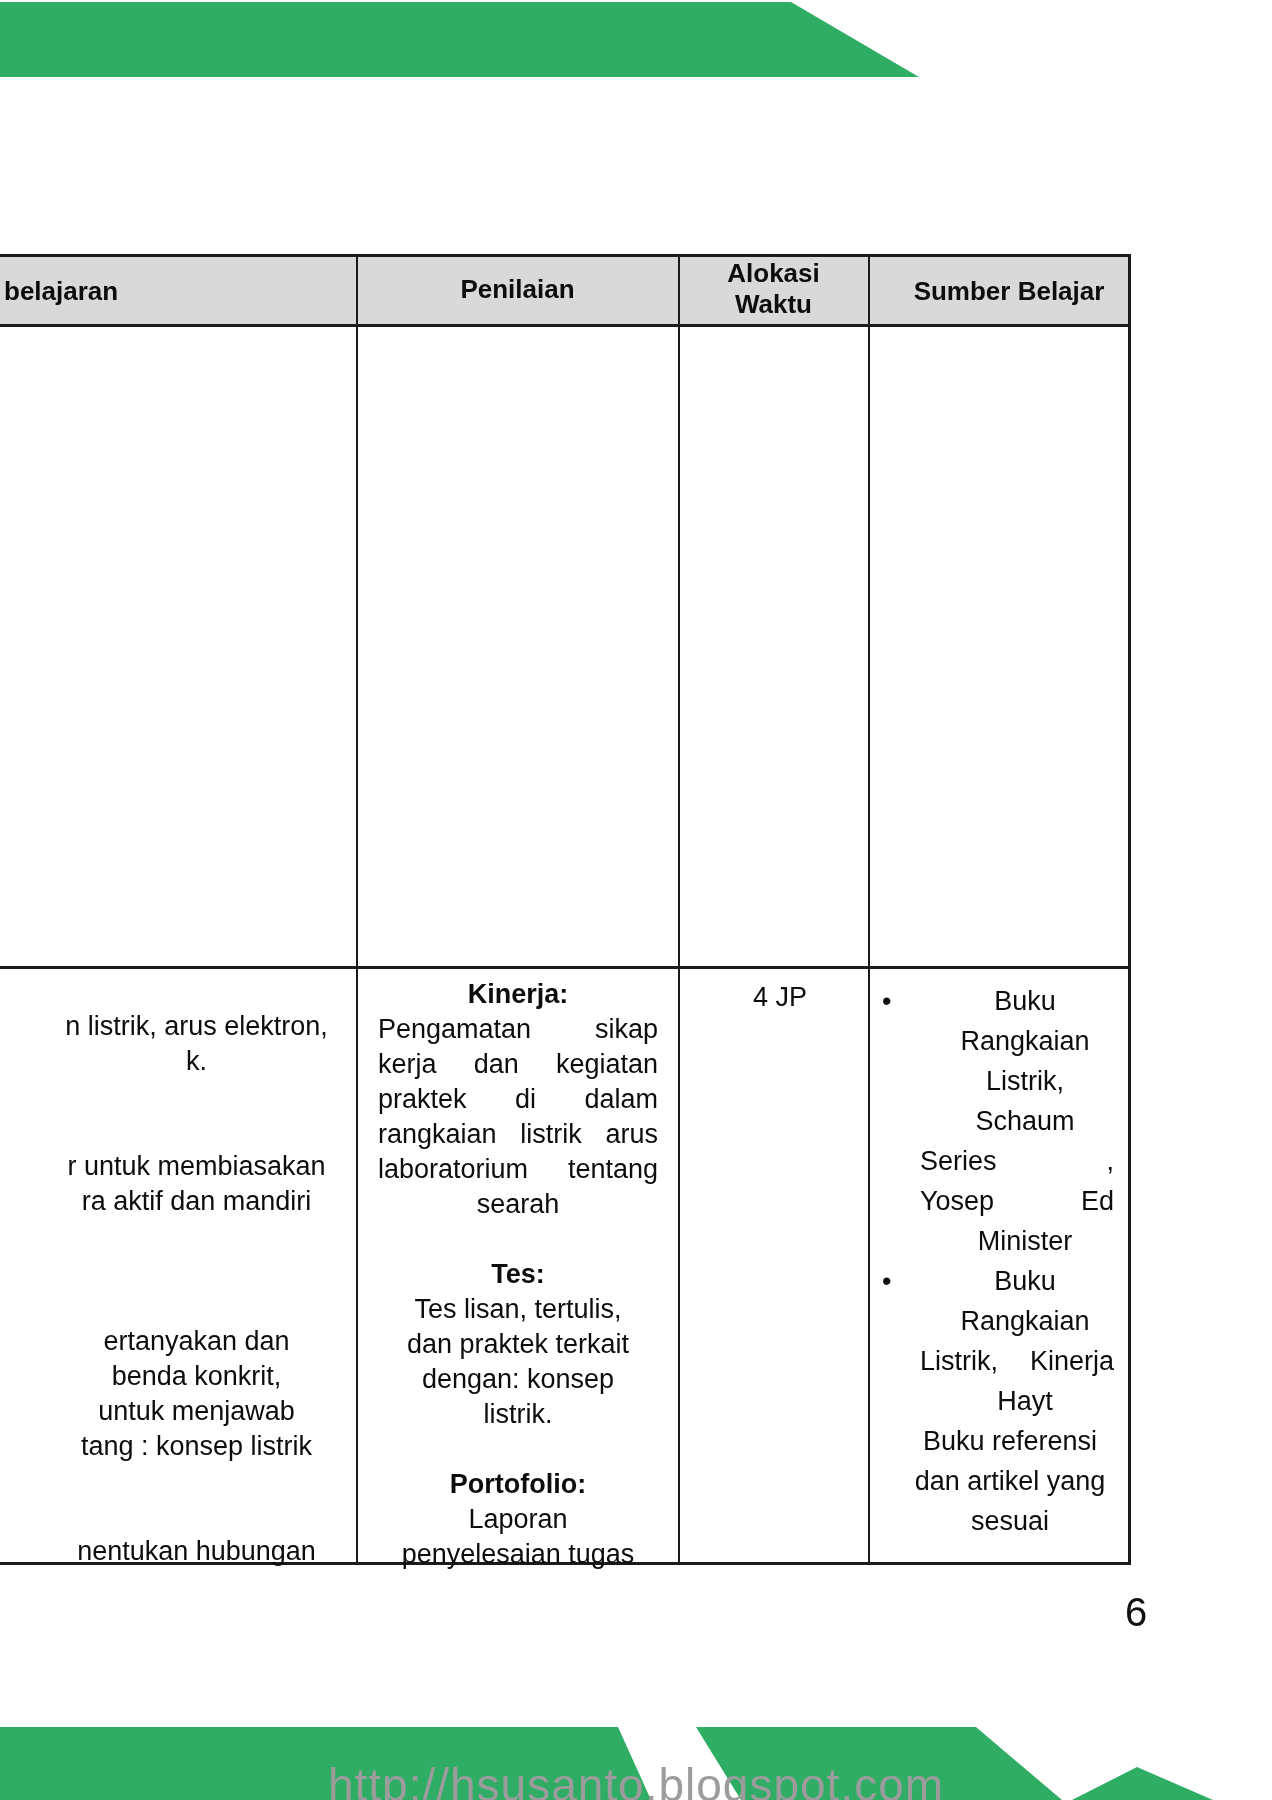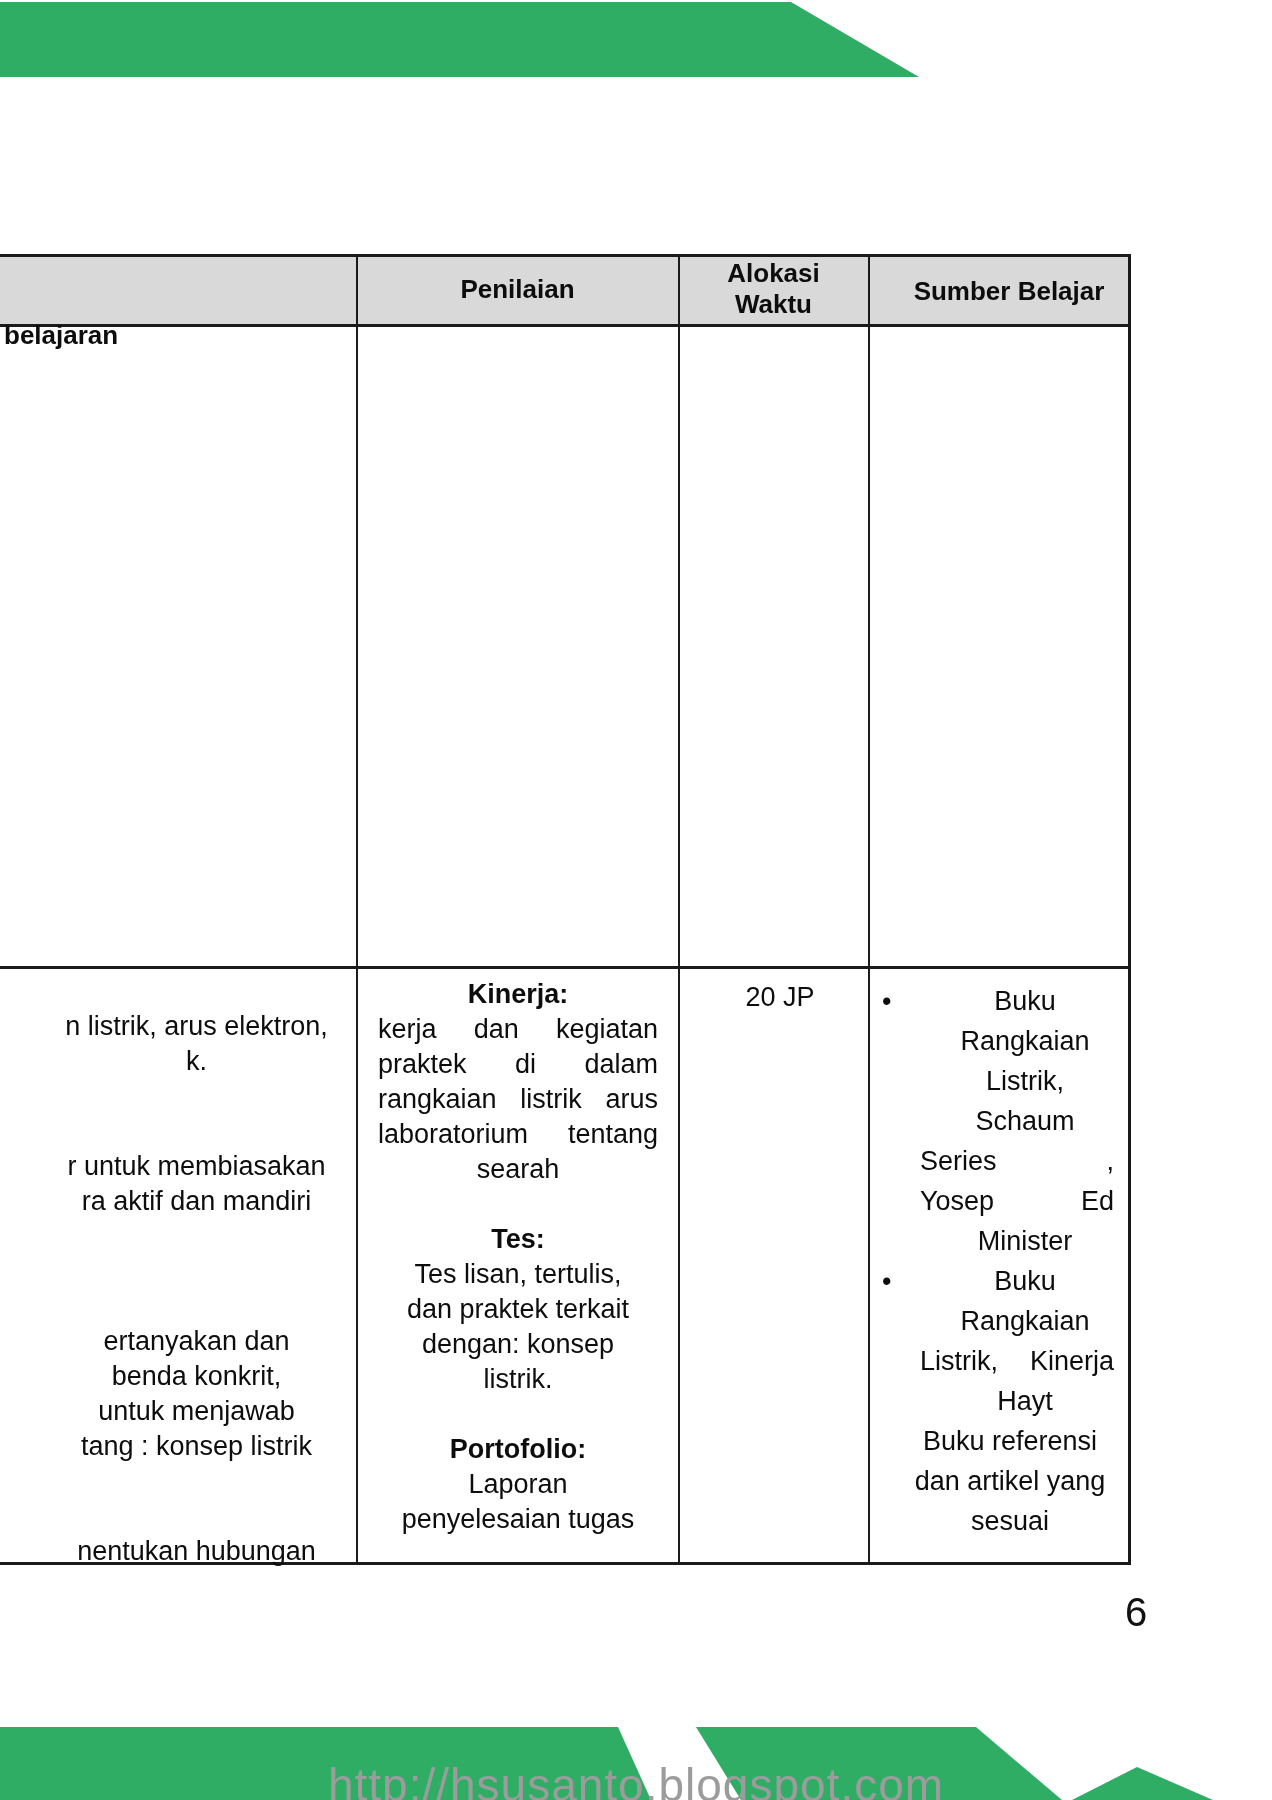--- a/index.html
+++ b/index.html
@@ -52,21 +52,21 @@
 
   <div>
     <div class="thead"></div>
     <div class="hline" style="top:966px;"></div>
     <div class="hline" style="top:1562px;"></div>
     <div class="vline" style="left:356px;width:2px;"></div>
     <div class="vline" style="left:678px;width:2px;"></div>
     <div class="vline" style="left:868px;width:2px;"></div>
     <div class="vline" style="left:1128px;width:3px;"></div>
 
-    <div class="hcell" style="left:4px;top:276px;text-align:left;margin-top:44px;">belajaran</div>
+    <div class="hcell" style="left:4px;top:276px;text-align:left;">belajaran</div>
     <div class="hcell" style="left:357px;width:321px;top:274px;">Penilaian</div>
     <div class="hcell" style="left:679px;width:189px;top:258px;">
       <div>Alokasi</div>
       <div>Waktu</div>
     </div>
     <div class="hcell" style="left:870px;width:278px;top:276px;">Sumber Belajar</div>
 
     <div class="cell cell-pembelajaran">
       <div class="line">n listrik, arus elektron,</div>
       <div class="line">k.</div>
@@ -81,39 +81,40 @@
       <div class="line">benda konkrit,</div>
       <div class="line">untuk menjawab</div>
       <div class="line">tang : konsep listrik</div>
       <div class="line"></div>
       <div class="line"></div>
       <div class="line">nentukan hubungan</div>
     </div>
 
     <div class="cell cell-penilaian">
       <div class="line b">Kinerja:</div>
+      <div class="line just">Pengamatan sikap</div>
       <div class="line just">kerja dan kegiatan</div>
       <div class="line just">praktek di dalam</div>
       <div class="line just">rangkaian listrik arus</div>
       <div class="line just">laboratorium tentang</div>
       <div class="line">searah</div>
       <div class="line"></div>
       <div class="line b">Tes:</div>
       <div class="line">Tes lisan, tertulis,</div>
       <div class="line">dan praktek terkait</div>
       <div class="line">dengan: konsep</div>
       <div class="line">listrik.</div>
       <div class="line"></div>
       <div class="line b">Portofolio:</div>
       <div class="line">Laporan</div>
       <div class="line">penyelesaian tugas</div>
     </div>
 
     <div class="cell cell-alokasi">
-      <div class="line">20 JP</div>
+      <div class="line">4 JP</div>
     </div>
 
     <div class="cell cell-sumber">
       <div class="line li-first">
         <span class="dot">•</span>
         <span>Buku</span>
       </div>
       <div class="line li-cont">Rangkaian</div>
       <div class="line li-cont">Listrik,</div>
       <div class="line li-cont">Schaum</div>

